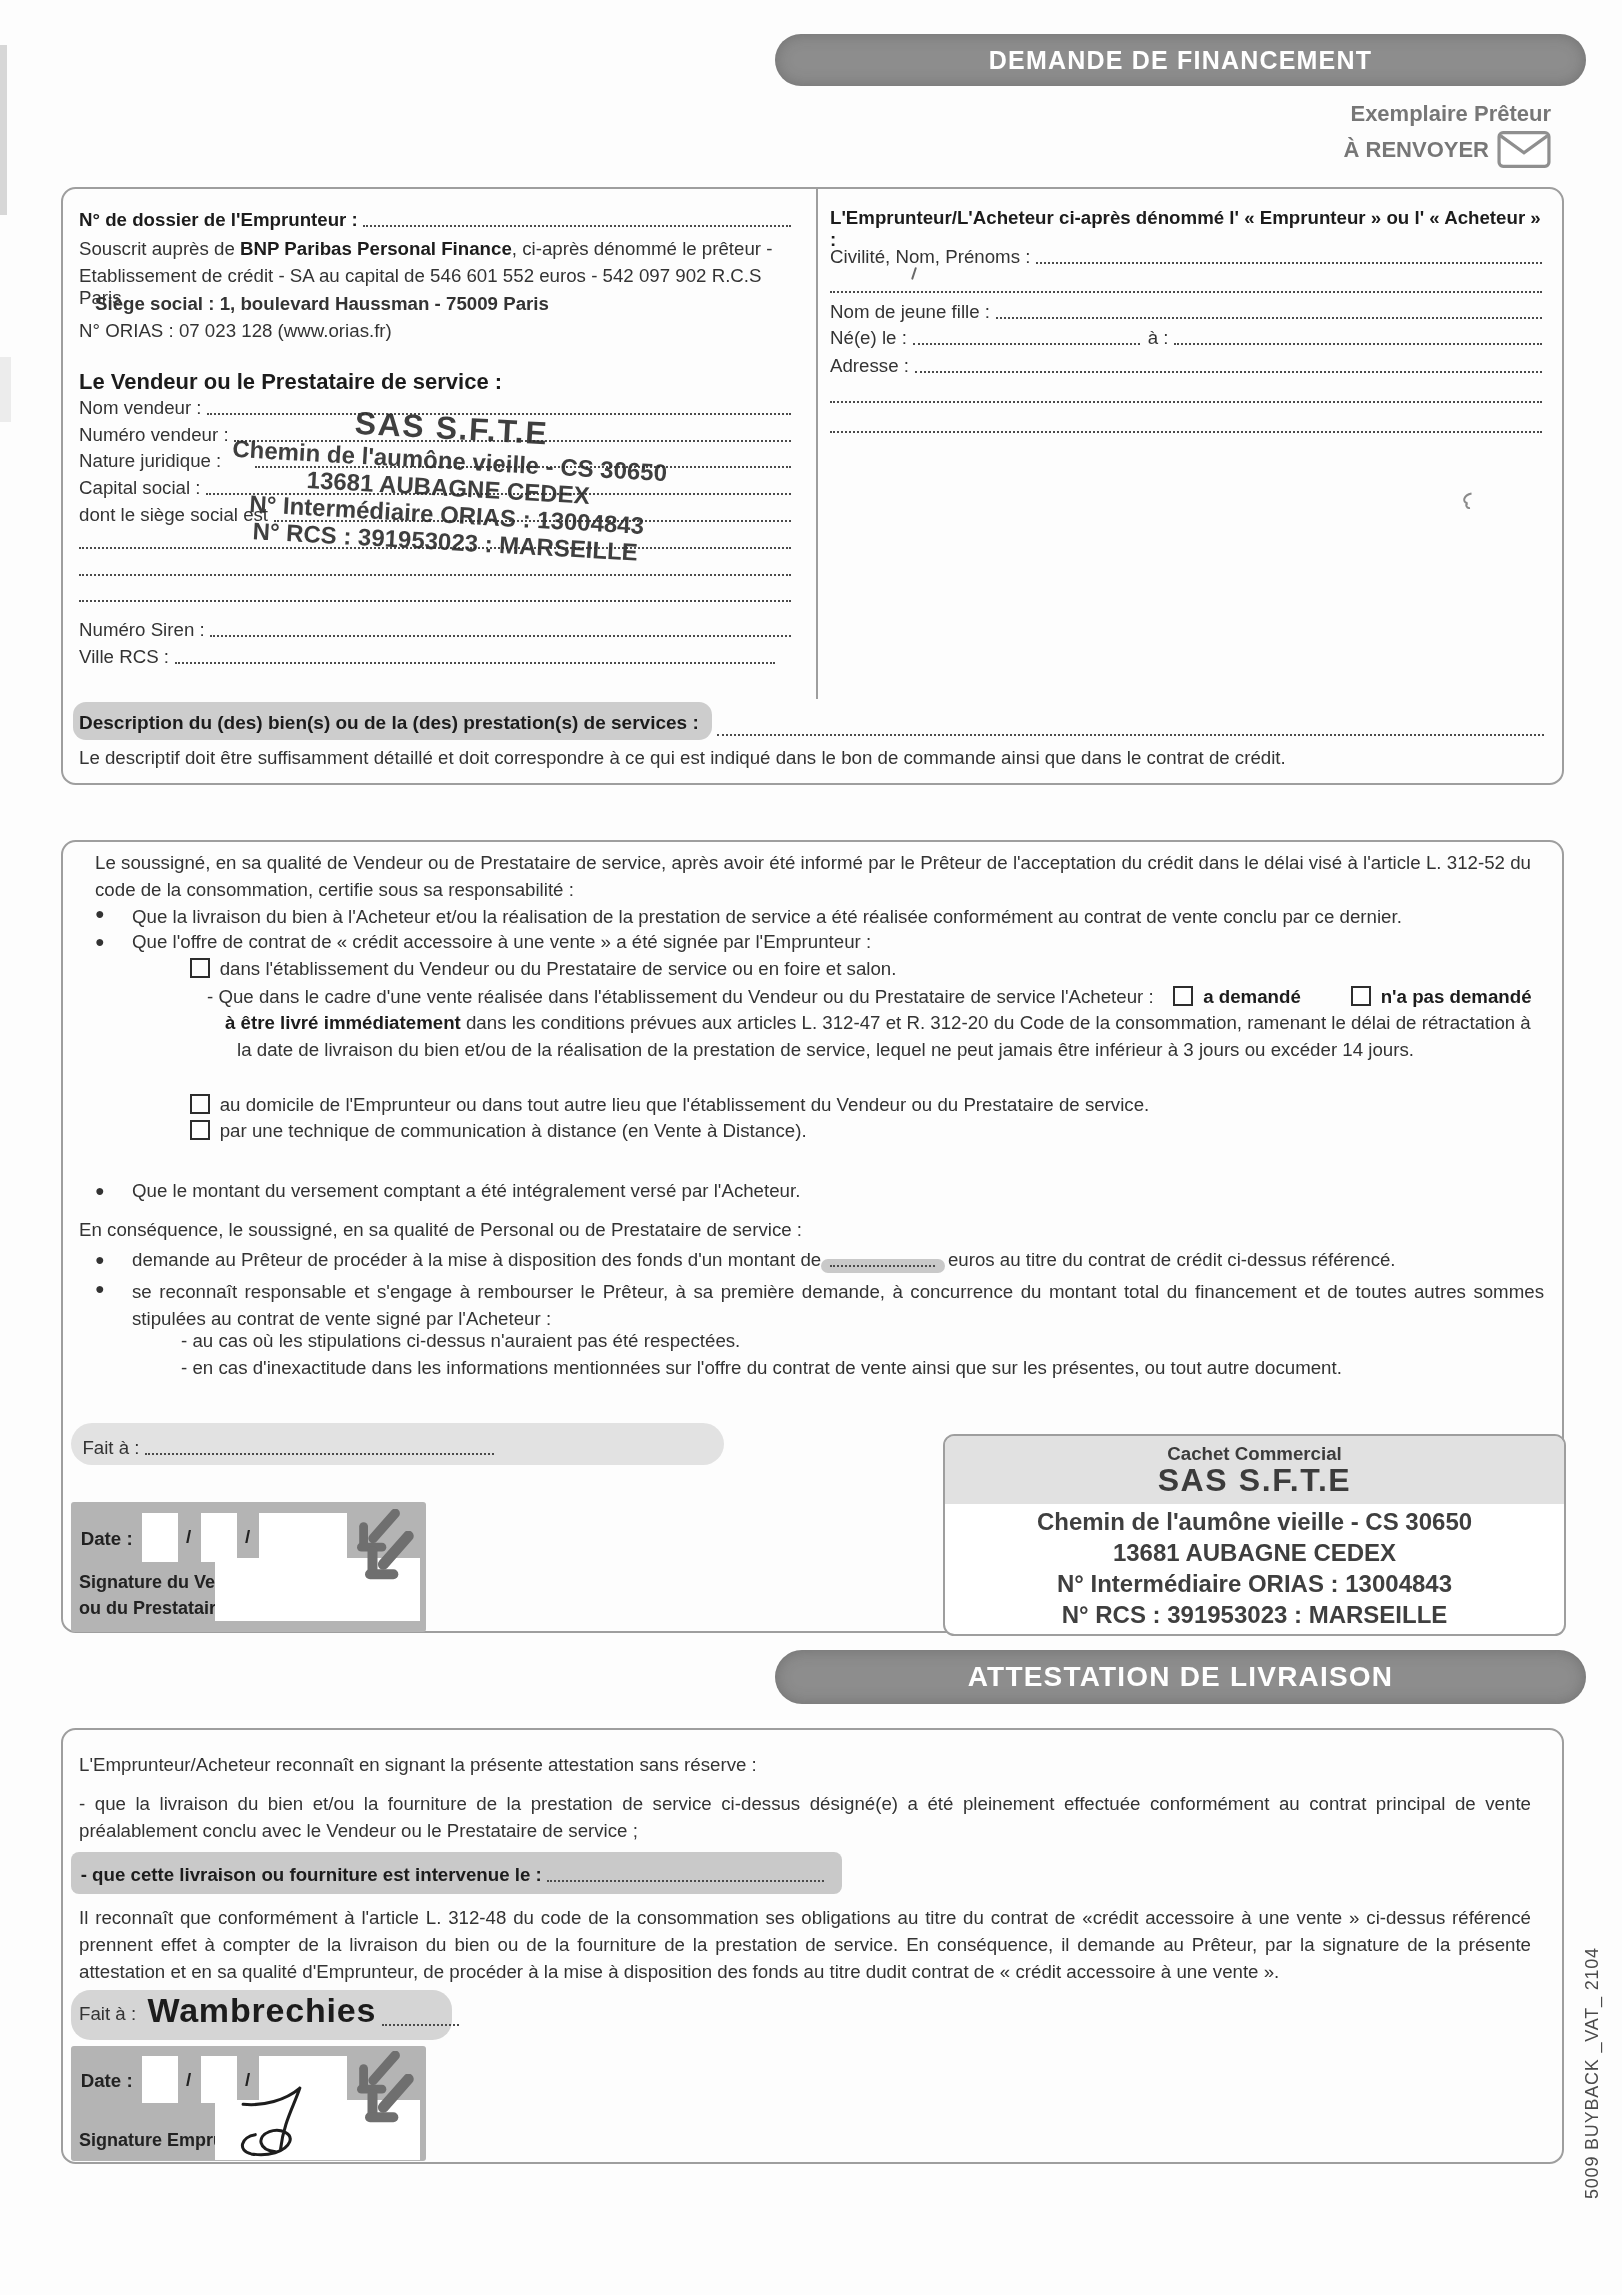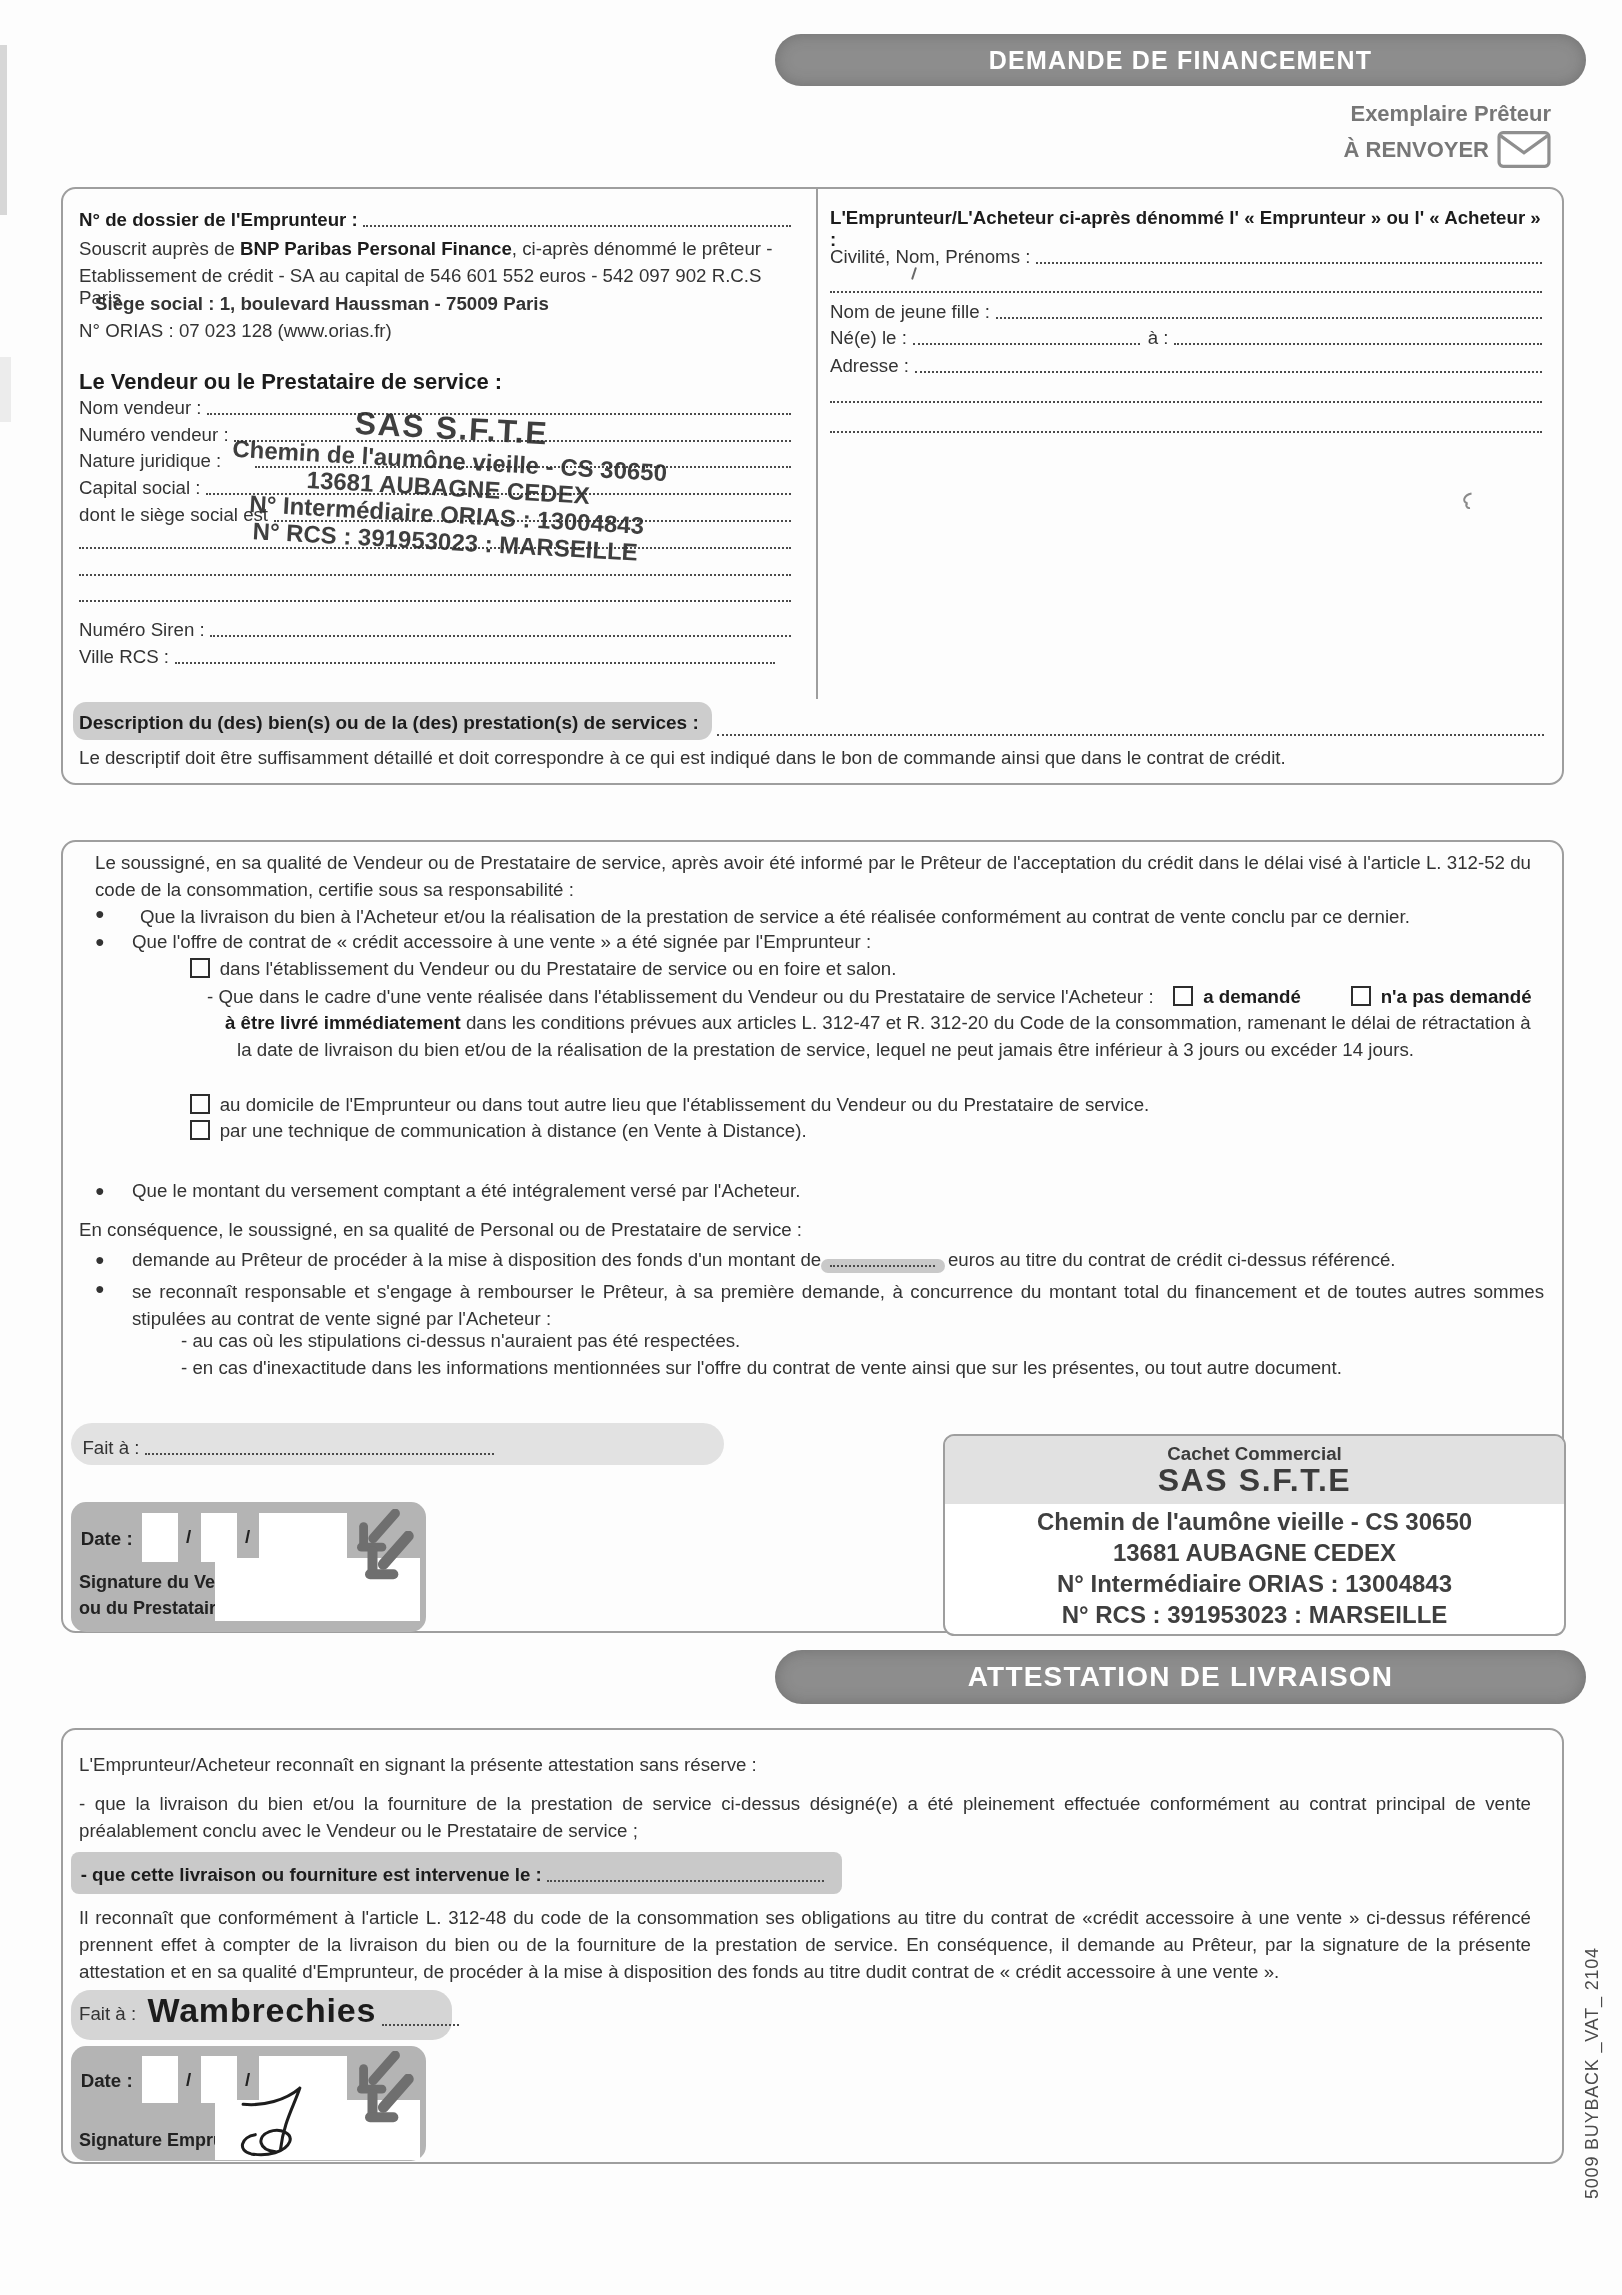--- a/index.html
+++ b/index.html
@@ -17,21 +17,21 @@
   .dots{border-bottom:2.1px dotted #4a4a4a;flex:1;height:0;margin:0 1.6px 4px 5.7px;}
   .dots.fixed{flex:none;}
   .fullrow .dots{margin-left:0;}
   .divider{position:absolute;width:2px;background:#9e9e9e;}
   .para{line-height:27px;text-align:justify;}
   .bullet{position:absolute;display:flex;}
   .bullet .bdot{width:37px;font-size:16px;padding-top:1.6px;flex:none;}
   .cb{display:inline-block;width:16px;height:16px;border:2.4px solid #2d2d2d;background:#fff;
       vertical-align:-3.2px;margin-right:9.7px;flex:none;}
   .stamp{color:rgba(42,42,42,.9);font-weight:bold;text-align:center;white-space:nowrap;}
-  .greyblock{position:absolute;background:#b4b4b4;border-radius:15px;}
+  .greyblock{position:absolute;background:#b4b4b4;border-radius:3px;}
   .wbox{position:absolute;background:#fff;}
   .hl{background:#c9c9c9;border-radius:8px;}
   .sidecode{writing-mode:vertical-rl;transform:rotate(180deg);font-size:18px;color:#4a4a4a;
             letter-spacing:0.8px;white-space:nowrap;}
   svg{display:block;}
 </style>
 </head>
 <body>
 
 <div class="page">
@@ -157,21 +157,21 @@
     </div>
     <div class="abs" style="left:16px;top:558px;width:1461px;">Le descriptif doit être suffisamment détaillé et doit correspondre à ce qui est indiqué dans le bon de commande ainsi que dans le contrat de crédit.</div>
   </div>
 
   <div class="box" style="left:61px;top:840px;width:1499px;height:789px;">
 
     <div class="abs para" style="left:32px;top:6.5px;width:1436px;">Le soussigné, en sa qualité de Vendeur ou de Prestataire de service, après avoir été informé par le Prêteur de l'acceptation du crédit dans le délai visé à l'article L. 312-52 du code de la consommation, certifie sous sa responsabilité :</div>
 
     <div class="bullet" style="left:32px;top:61px;width:1461px;">
       <span class="bdot">●</span>
-      <span class="para" style="width:1412px;margin-left:8px;">Que la livraison du bien à l'Acheteur et/ou la réalisation de la prestation de service a été réalisée conformément au contrat de vente conclu par ce dernier.</span>
+      <span class="para" style="width:1412px;">Que la livraison du bien à l'Acheteur et/ou la réalisation de la prestation de service a été réalisée conformément au contrat de vente conclu par ce dernier.</span>
     </div>
     <div class="bullet" style="left:32px;top:89px;width:1461px;">
       <span class="bdot">●</span>
       <span>Que l'offre de contrat de « crédit accessoire à une vente » a été signée par l'Emprunteur :</span>
     </div>
 
     <div class="abs" style="left:127px;top:116px;white-space:nowrap;">
       <span class="cb"></span><span>dans l'établissement du Vendeur ou du Prestataire de service ou en foire et salon.</span>
     </div>
 

